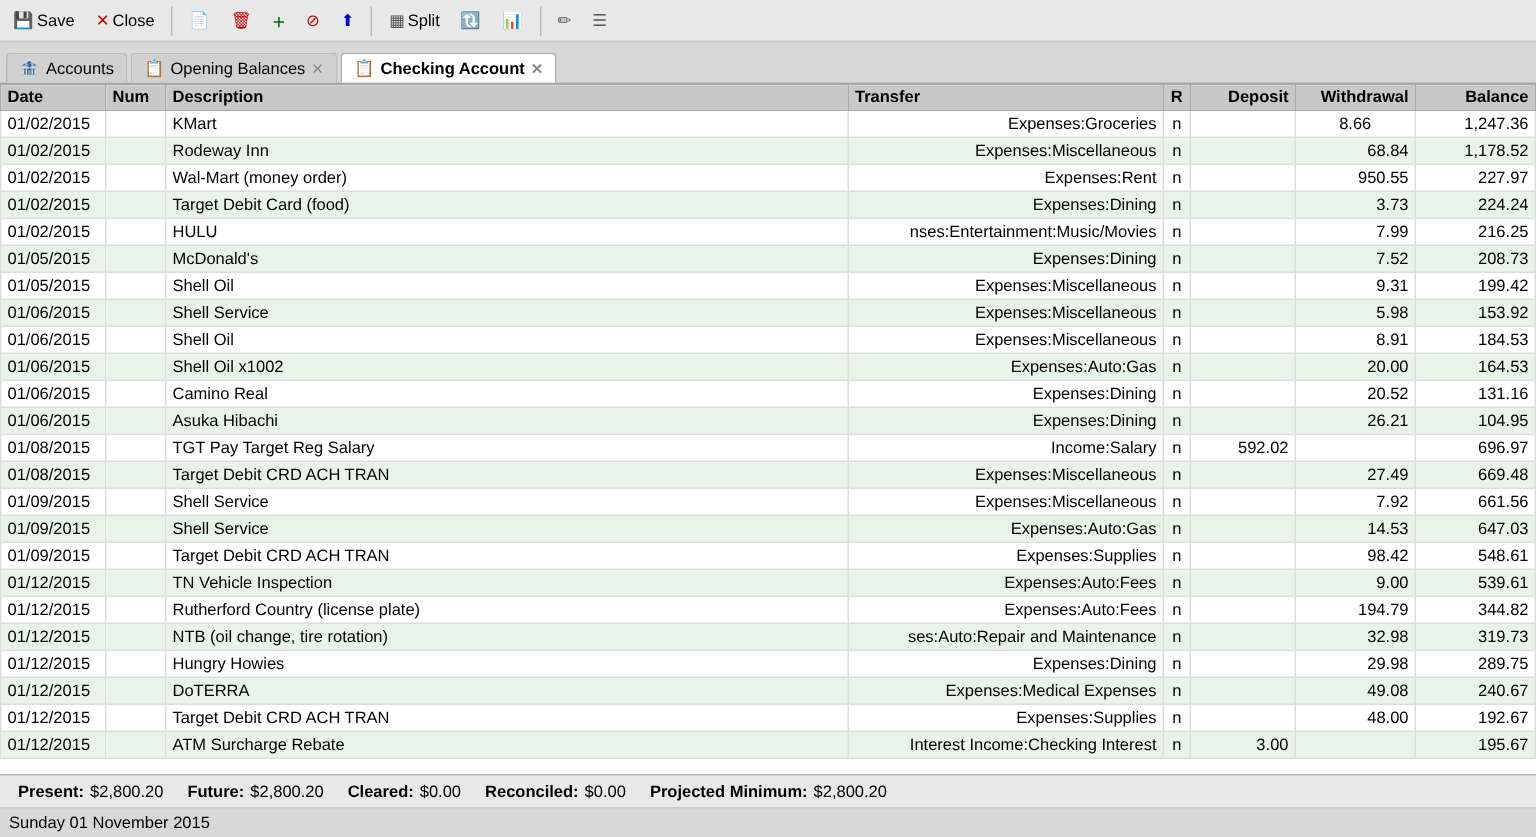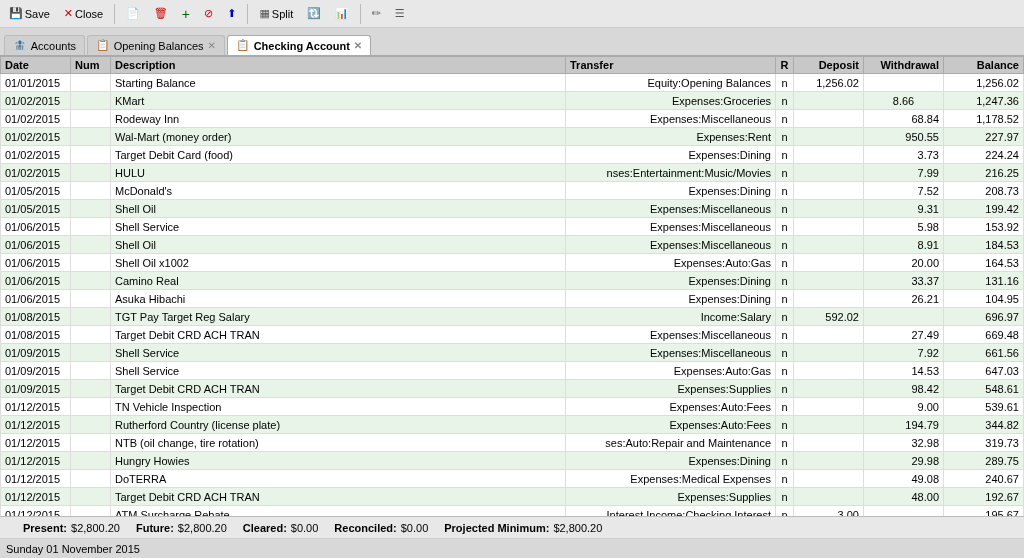--- a/index.html
+++ b/index.html
@@ -60,21 +60,21 @@
     .col-desc { width: auto; }
     .col-transfer { width: 210px; }
     .col-r { width: 18px; text-align: center; }
     .col-deposit { width: 70px; text-align: right; }
     .col-withdrawal { width: 80px; text-align: right; }
     .col-balance { width: 80px; text-align: right; }
 
     
     #statusbar {
       background: #e8e8e8; border-top: 1px solid #bbb;
-      padding: 2px 23px; font-size: 11px; display: flex; gap: 16px;
+      padding: 2px 12px; font-size: 11px; display: flex; gap: 16px;
       height: 22px; align-items: center;
     }
     .status-item { display: flex; gap: 4px; }
     .status-label { font-weight: bold; }
 
     
     #datebar {
       background: #d8d8d8; border-top: 1px solid #ccc;
       padding: 2px 6px; font-size: 11px; height: 20px; align-items: center;
       display: flex;
@@ -153,30 +153,20 @@
         <th class="col-num">Num</th>
         <th class="col-desc">Description</th>
         <th class="col-transfer">Transfer</th>
         <th class="col-r">R</th>
         <th class="col-deposit">Deposit</th>
         <th class="col-withdrawal">Withdrawal</th>
         <th class="col-balance">Balance</th>
       </tr>
     </thead>
     <tbody id="table-body">
-    <tr>
-          <td class="col-date">01/01/2015</td>
-          <td class="col-num"></td>
-          <td class="col-desc">Starting Balance</td>
-          <td class="col-transfer" style="text-align: right;">Equity:Opening Balances</td>
-          <td class="col-r" style="text-align: center;">n</td>
-          <td class="col-deposit" style="text-align: right;">1,256.02</td>
-          <td class="col-withdrawal" style="text-align: right;"></td>
-          <td class="col-balance" style="text-align: right;">1,256.02</td>
-        </tr>
         <tr>
           <td class="col-date">01/02/2015</td>
           <td class="col-num"></td>
           <td class="col-desc">KMart</td>
           <td class="col-transfer" style="text-align: right;">Expenses:Groceries</td>
           <td class="col-r" style="text-align: center;">n</td>
           <td class="col-deposit" style="text-align: right;"></td>
           <td class="col-withdrawal" style="text-align: center;">8.66</td>
           <td class="col-balance" style="text-align: right;">1,247.36</td>
         </tr>
@@ -270,21 +260,21 @@
           <td class="col-withdrawal" style="text-align: right;">20.00</td>
           <td class="col-balance" style="text-align: right;">164.53</td>
         </tr>
         <tr>
           <td class="col-date">01/06/2015</td>
           <td class="col-num"></td>
           <td class="col-desc">Camino Real</td>
           <td class="col-transfer" style="text-align: right;">Expenses:Dining</td>
           <td class="col-r" style="text-align: center;">n</td>
           <td class="col-deposit" style="text-align: right;"></td>
-          <td class="col-withdrawal" style="text-align: right;">33.37</td>
+          <td class="col-withdrawal" style="text-align: right;">20.52</td>
           <td class="col-balance" style="text-align: right;">131.16</td>
         </tr>
         <tr>
           <td class="col-date">01/06/2015</td>
           <td class="col-num"></td>
           <td class="col-desc">Asuka Hibachi</td>
           <td class="col-transfer" style="text-align: right;">Expenses:Dining</td>
           <td class="col-r" style="text-align: center;">n</td>
           <td class="col-deposit" style="text-align: right;"></td>
           <td class="col-withdrawal" style="text-align: right;">26.21</td>

